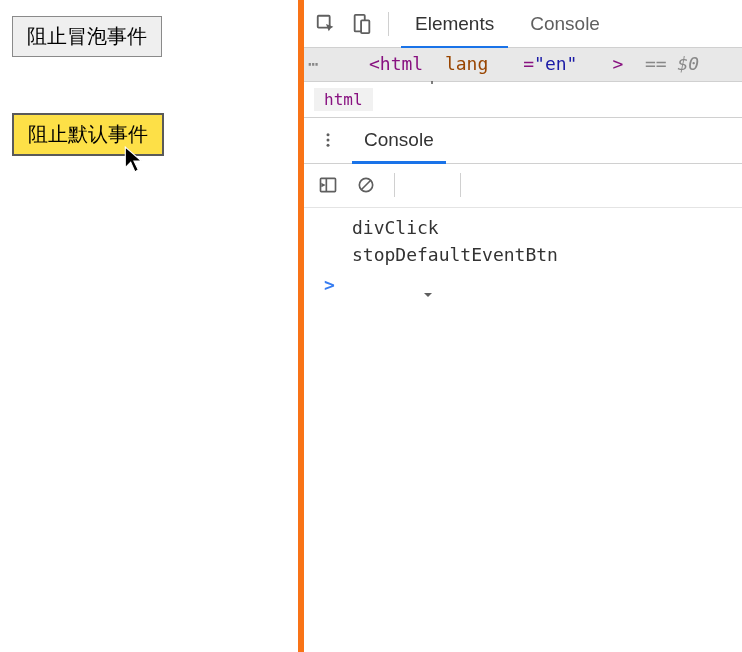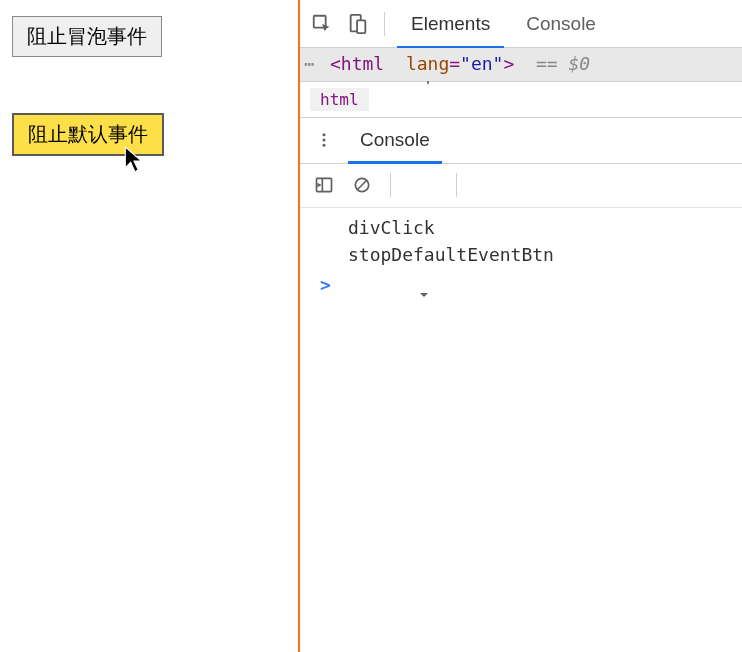--- a/index.html
+++ b/index.html
@@ -25,21 +25,21 @@
       font-family: inherit;
       cursor: pointer;
       margin-bottom: 56px;
     }
     .page-area button.pressed {
       background: #fde047;
       border: 2px solid #5a5a5a;
     }
     .devtools {
       flex: 1;
-      border-left: 2px solid #f97316;
+      border-left: 6px solid #f97316;
       display: flex;
       flex-direction: column;
       background: #fff;
       font-size: 17px;
       color: #333;
     }
     .dt-toolbar {
       display: flex;
       align-items: center;
       height: 48px;
@@ -93,21 +93,21 @@
     .el-line.selected {
       background: #e8e8e8;
       position: relative;
     }
     .el-dots {
       position: absolute;
       left: 4px;
       color: #888;
     }
     .c-comment { color: #999; font-style: italic; }
-    .c-tag { color: #881280; }
+    .c-tag { color: #881280; margin-left: 35px; }
     .c-attr { color: #994500; }
     .c-val { color: #1a1aa6; }
     .c-sel { color: #888; font-style: italic; }
     .breadcrumb {
       border-top: 1px solid #d0d0d0;
       border-bottom: 1px solid #d0d0d0;
       padding: 6px 10px;
       background: #fff;
     }
     .crumb {

